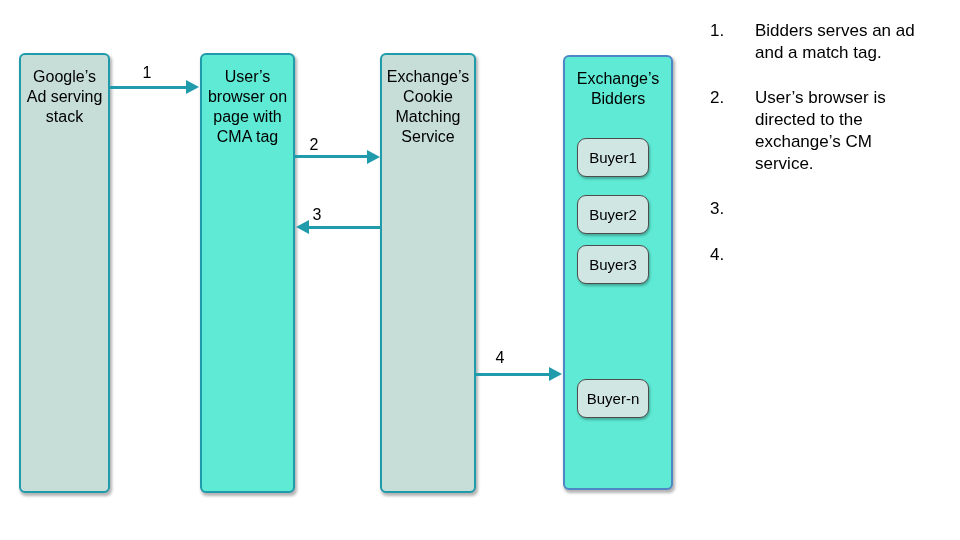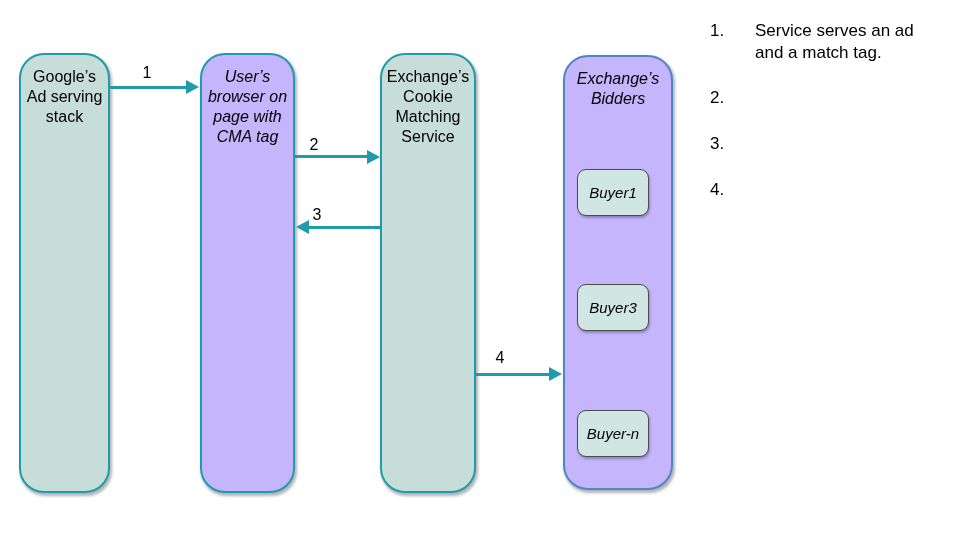--- a/index.html
+++ b/index.html
@@ -2,38 +2,38 @@
 <html><head>
 <meta charset="utf-8">
 <style>
   html,body{margin:0;padding:0;background:#fff;}
   .canvas{
     position:relative;width:960px;height:540px;background:#ffffff;overflow:hidden;
     font-family:"Liberation Sans","DejaVu Sans",sans-serif;color:#000;
   }
   
   .node{
-    position:absolute;border-radius:25px;border:2px solid #1f9bac;
+    position:absolute;border-radius:6px;border:2px solid #1f9bac;
     box-shadow:1.5px 2.5px 3px rgba(0,0,0,0.30);
     box-sizing:border-box;
   }
   .node.green{background:#c6ded7;}
-  .node.blue{background:#c4b5fd;font-style:italic;}
+  .node.blue{background:#5eead4;}
   .node.blue-border{border-color:#4f86c6;}
   .node-label{
     padding-top:12px;text-align:center;white-space:pre-line;
     font-size:16px;line-height:20px;color:#000;
   }
   
   .bidder{
-    position:absolute;left:12px;width:72px;height:47px;
+    position:absolute;left:12px;width:72px;height:39px;
     background:#d0e6e2;border:1.5px solid #4d4d4d;border-radius:9px;
     box-shadow:1px 2px 2.5px rgba(0,0,0,0.28);
     display:flex;align-items:center;justify-content:center;
-    font-size:15px;box-sizing:border-box;margin-top:31px;
+    font-size:15px;box-sizing:border-box;
   }
   
   .arrow-line{position:absolute;height:3.4px;background:#1f9bac;}
   .arrow-head{position:absolute;width:0;height:0;
     border-top:7px solid transparent;border-bottom:7px solid transparent;}
   .arrow-head.right{border-left:13px solid #1f9bac;}
   .arrow-head.left{border-right:13px solid #1f9bac;}
   .arrow-label{
     position:absolute;width:18px;text-align:center;
     font-size:16px;line-height:18px;color:#000;
@@ -66,21 +66,22 @@
     <div class="node-label">Exchange’s
 Cookie
 Matching
 Service</div>
   </div>
 
   <div class="node blue blue-border" style="left:563px;top:55px;width:110px;height:435px;">
     <div class="node-label">Exchange’s
 Bidders</div>
     <div class="bidder" style="top:81px;">Buyer1</div>
-    <div class="bidder" style="top:196px;">Buyer3</div>
+    <div class="bidder" style="top:138px;">Buyer2</div>
+    <div class="bidder" style="top:188px;">Buyer3</div>
     <div class="bidder" style="top:322px;">Buyer-n</div>
   </div>
 
   <span class="arrow-label" style="left:138px;top:64px;">1</span>
   <div class="arrow-line" style="left:110px;top:85.5px;width:77px;"></div>
   <div class="arrow-head right" style="left:186px;top:80px;"></div>
 
   <span class="arrow-label" style="left:305px;top:136px;">2</span>
   <div class="arrow-line" style="left:295px;top:155px;width:73px;"></div>
   <div class="arrow-head right" style="left:367px;top:149.5px;"></div>
@@ -89,25 +90,29 @@
   <div class="arrow-line" style="left:309px;top:225.5px;width:71px;"></div>
   <div class="arrow-head left" style="left:296px;top:220px;"></div>
 
   <span class="arrow-label" style="left:491px;top:349px;">4</span>
   <div class="arrow-line" style="left:476px;top:372.5px;width:74px;"></div>
   <div class="arrow-head right" style="left:549px;top:367px;"></div>
 
   <div class="steps">
     <div class="step">
       <span class="step-num">1.</span>
-      <span class="step-text">Service serves an ad
+      <span class="step-text">Bidders serves an ad
 and a match tag.</span>
     </div>
     <div class="step">
       <span class="step-num">2.</span>
+      <span class="step-text">User’s browser is
+directed to the
+exchange’s CM
+service.</span>
     </div>
     <div class="step">
       <span class="step-num">3.</span>
     </div>
     <div class="step">
       <span class="step-num">4.</span>
     </div>
   </div>
 
 </div>

